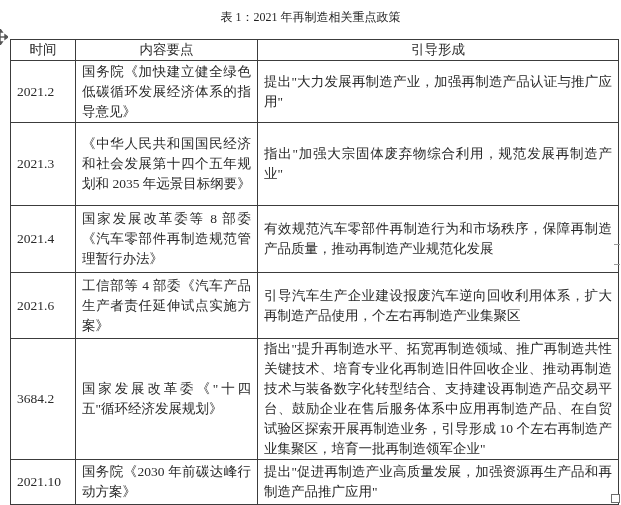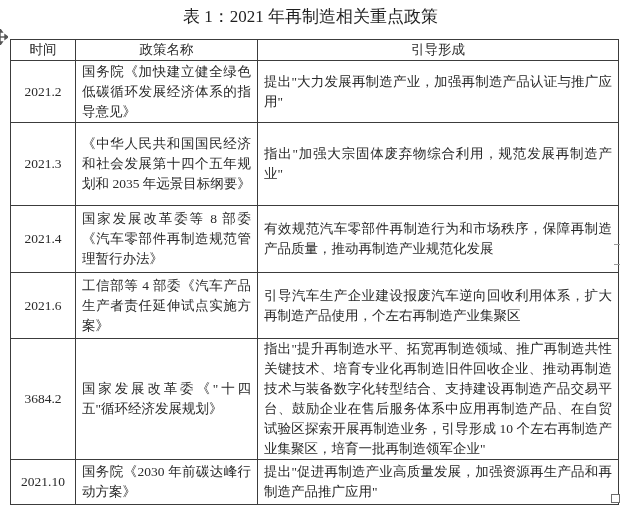--- a/index.html
+++ b/index.html
@@ -5,39 +5,39 @@
   html, body { margin:0; padding:0; }
   body {
     width:621px; height:505px; background:#ffffff; overflow:hidden;
     font-family:"Liberation Serif","DejaVu Serif",serif;
     color:#262626;
   }
   .page { position:relative; width:621px; height:505px; overflow:hidden; background:#fff; }
 
   .doc-title {
     position:absolute; top:5px; left:0; width:621px;
-    text-align:center; font-size:17px; line-height:24px;
+    text-align:center; font-size:12px; line-height:24px;
     color:#1f1f1f; white-space:nowrap;
   }
 
   table.policy {
     position:absolute; left:10px; top:39px; width:608px;
     border-collapse:collapse; table-layout:fixed;
     font-size:13.5px; color:#2a2a2a;
   }
   table.policy th, table.policy td {
     border:1px solid #3c3c3c;
     vertical-align:middle;
     font-weight:normal;
     line-height:20px;
     padding:0 6px;
     overflow:hidden;
   }
   table.policy th { text-align:center; height:19px; padding:0 2px; }
-  td.c-date { text-align:center; padding:0 2px; }
+  td.c-date { text-align:left; padding:0 2px; }
   td.c-policy { text-align:justify; }
   td.c-content { text-align:justify; }
   tr.h1 { height:62px; }
   tr.h2 { height:83px; }
   tr.h3 { height:67px; }
   tr.h4 { height:66px; }
   tr.h5 { height:120px; }
   tr.h6 { height:45px;margin-top:9px; }
 
   .move-handle {
@@ -76,21 +76,21 @@
 
   <table class="policy">
     <colgroup>
       <col style="width:65px">
       <col style="width:182px">
       <col style="width:361px">
     </colgroup>
     <tbody>
         <tr>
       <th>时间</th>
-      <th>政策名称</th>
+      <th>内容要点</th>
       <th>引导形成</th>
     </tr>
     <tr class="h1">
       <td class="c-date">2021.2</td>
       <td class="c-policy">国务院《加快建立健全绿色低碳循环发展经济体系的指导意见》</td>
       <td class="c-content">提出"大力发展再制造产业，加强再制造产品认证与推广应用"</td>
     </tr>
     <tr class="h2">
       <td class="c-date">2021.3</td>
       <td class="c-policy">《中华人民共和国国民经济和社会发展第十四个五年规划和 2035 年远景目标纲要》</td>

